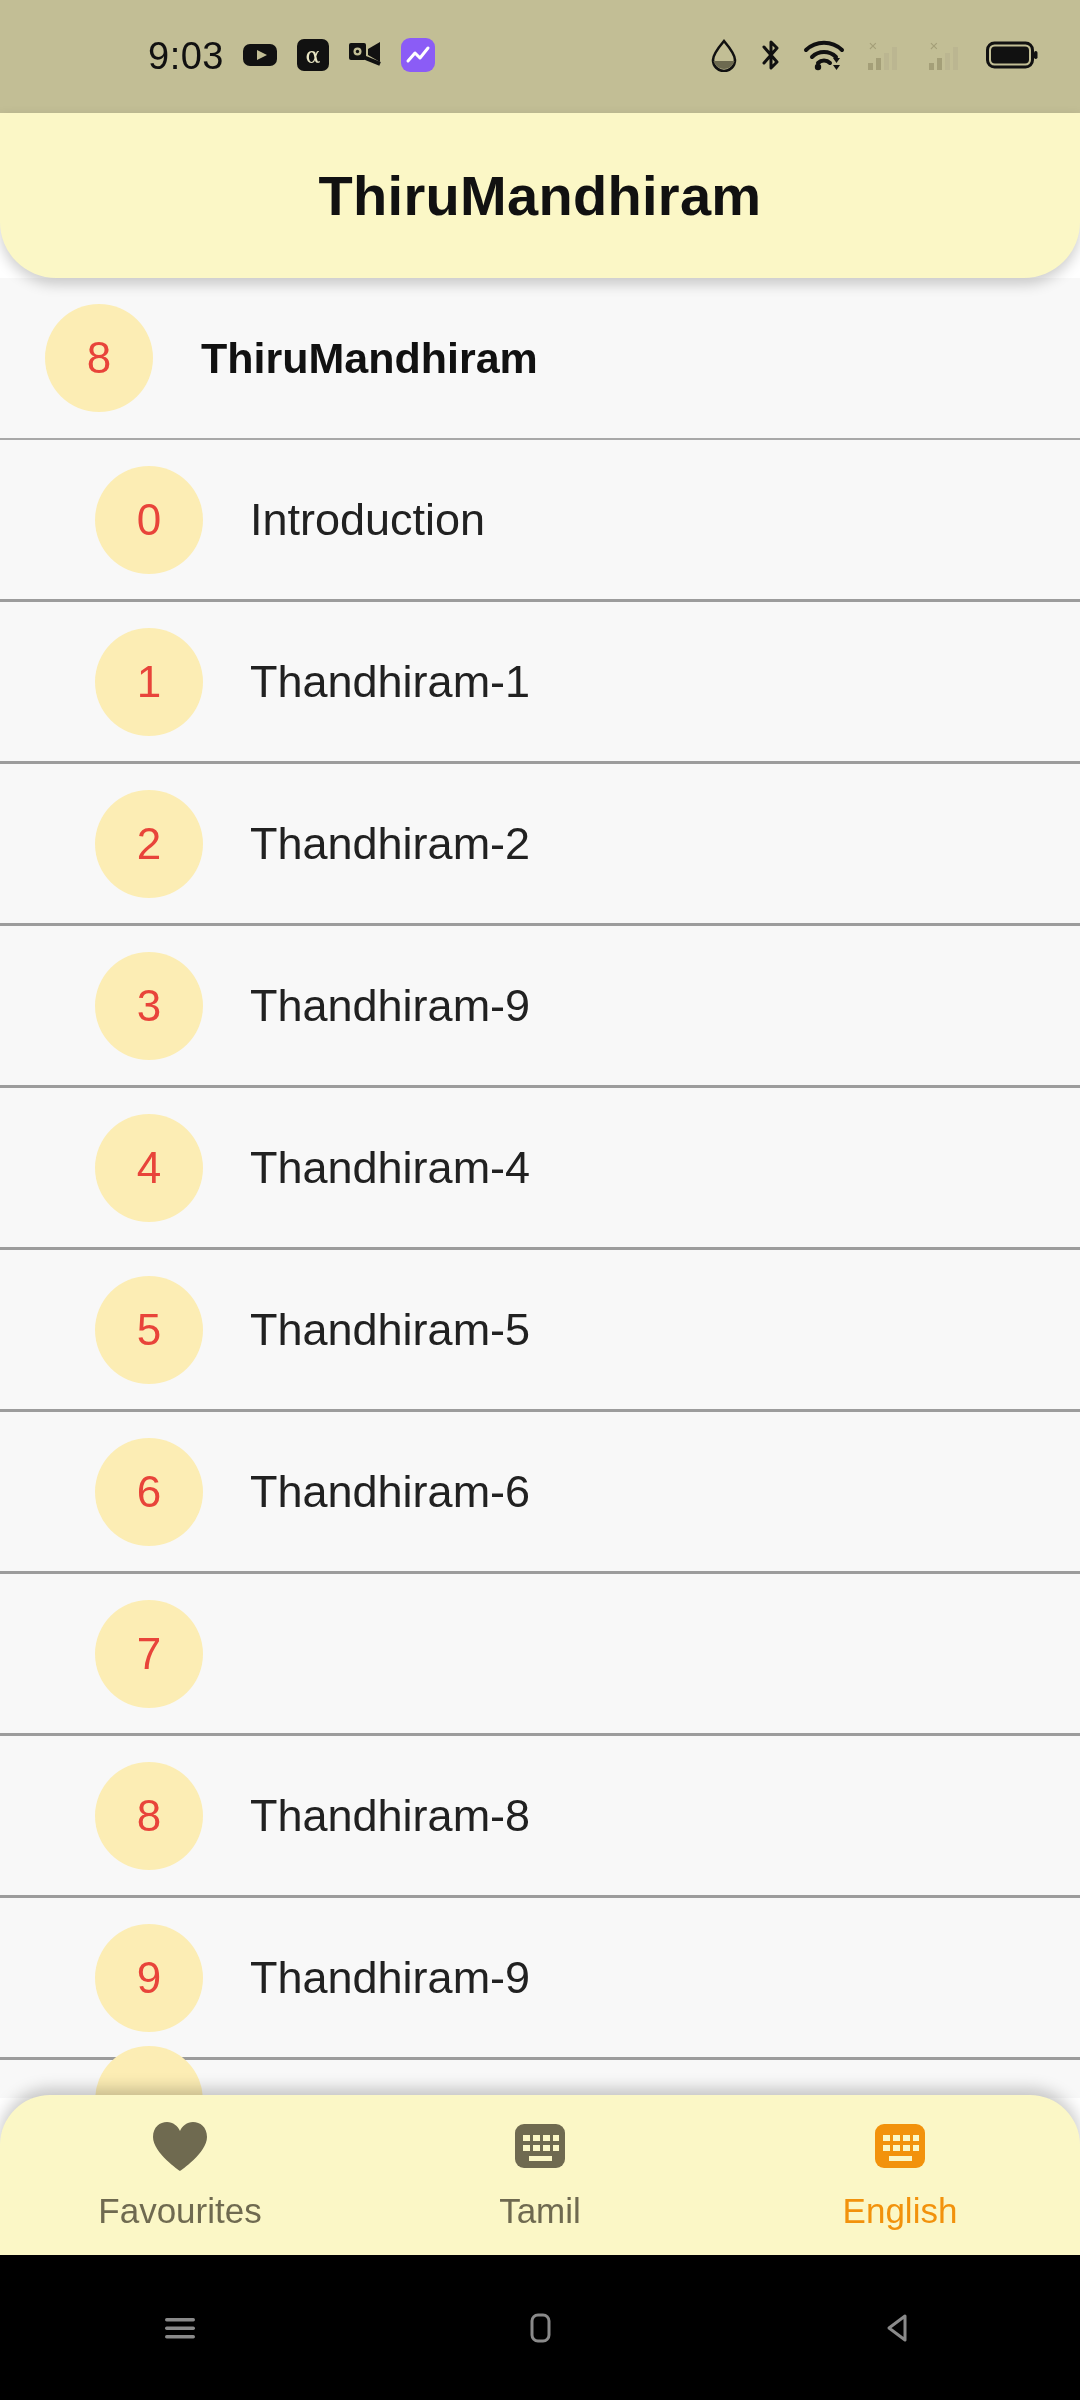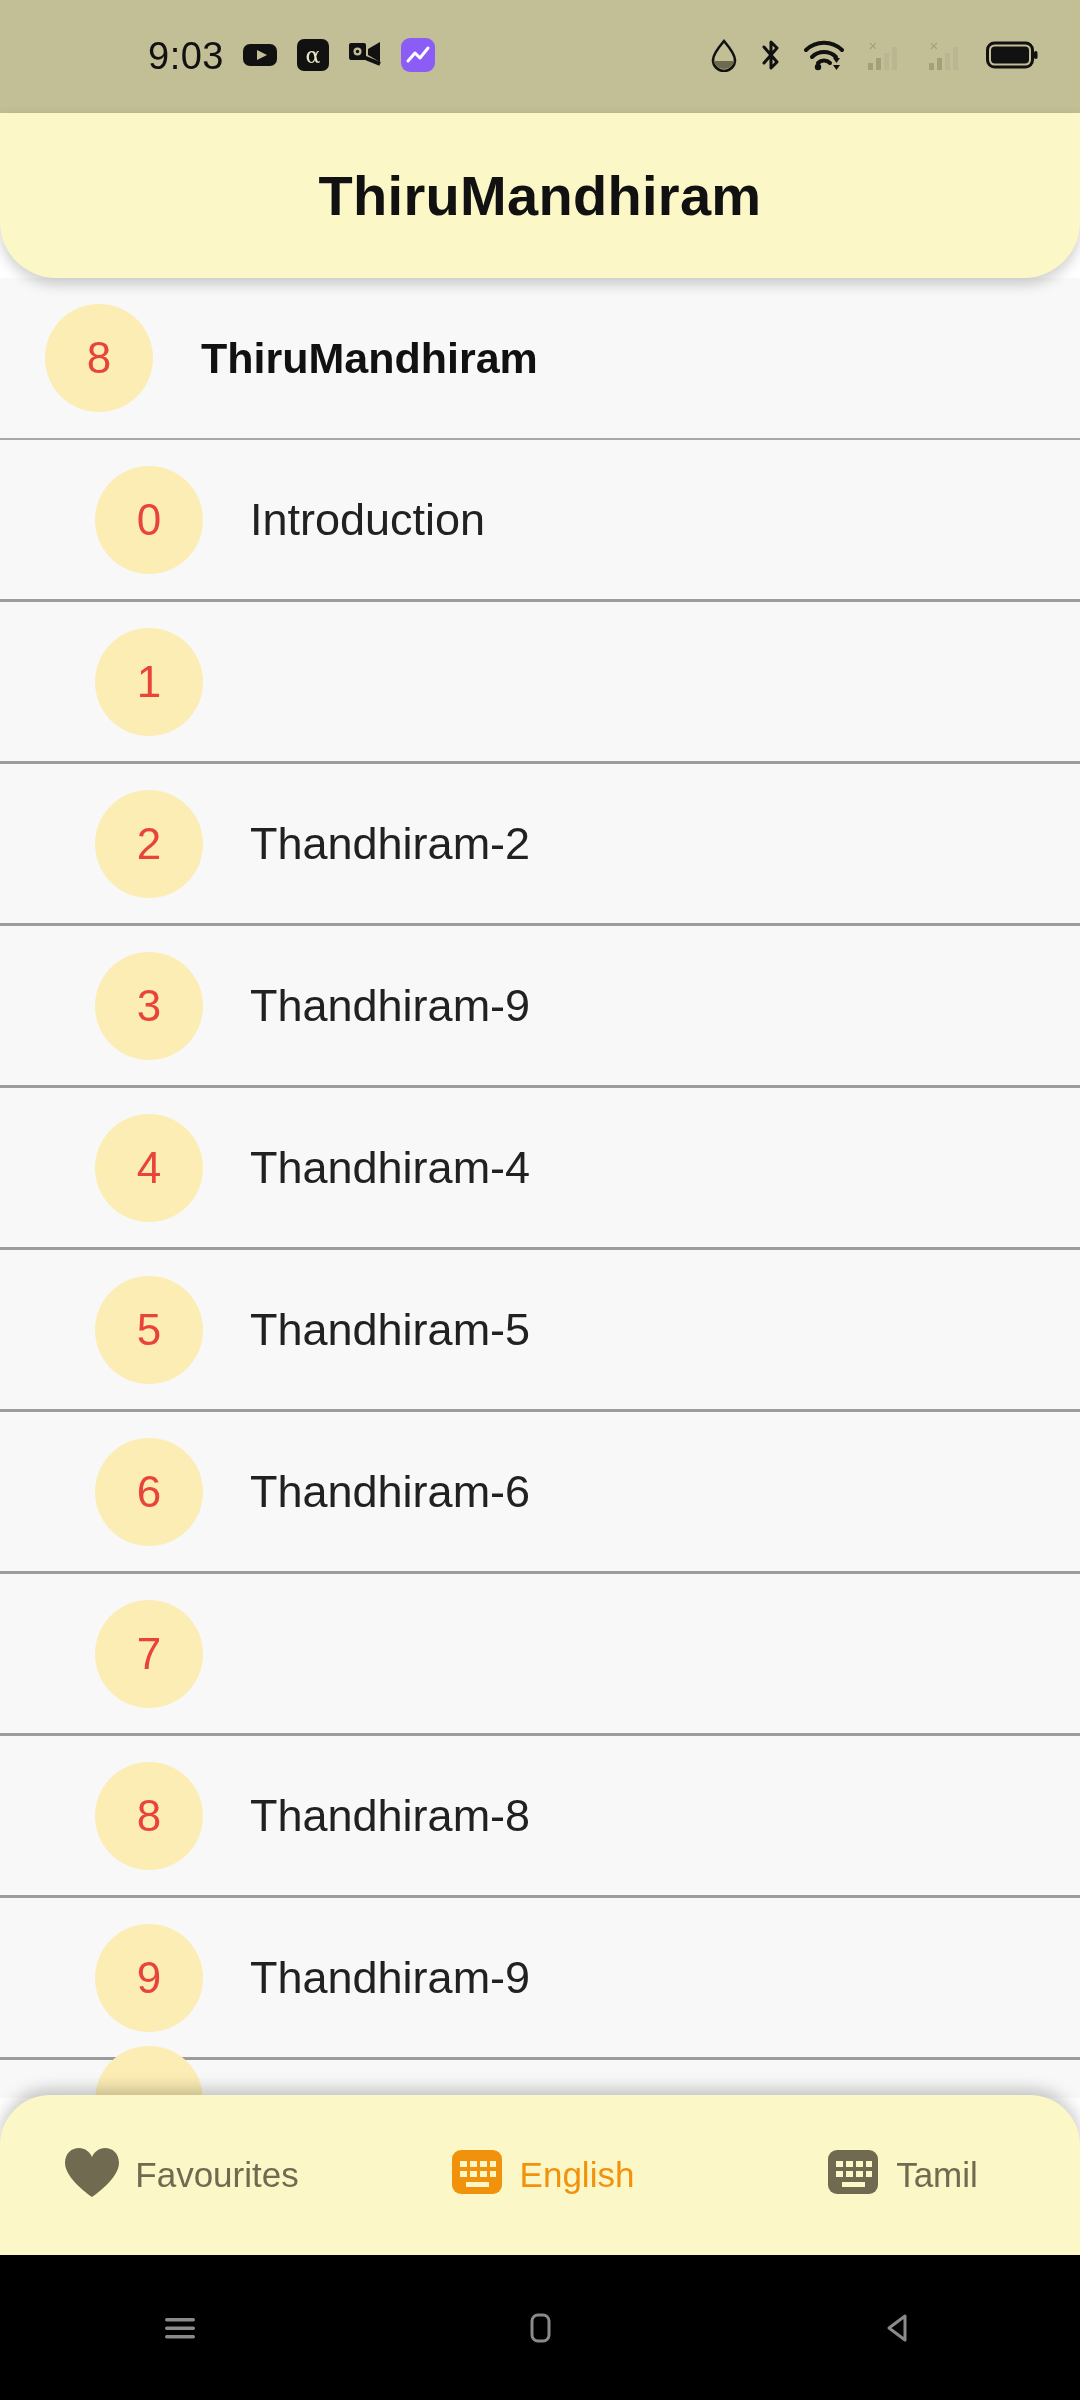--- a/index.html
+++ b/index.html
@@ -86,21 +86,21 @@
   
   #bottom-nav{
     position:absolute; left:0; bottom:145px; width:1080px; height:160px;
     background:#fbf7c6;
     border-top-left-radius:50px; border-top-right-radius:50px;
     box-shadow:0 -6px 16px rgba(0,0,0,.22);
     display:flex; align-items:center;
     z-index:8;
   }
   .nav-item{
-    flex:1; display:flex; flex-direction:row;
+    flex:1; display:flex; flex-direction:column;
     align-items:center; justify-content:center; gap:12px;
   }
   .nav-label{ font-size:35px; color:#6f6a50; }
   .nav-item.active .nav-label{ color:#f2920c; }
 
   
   #android-nav{
     position:absolute; left:0; bottom:0; width:1080px; height:145px;
     background:#000;
     display:flex; align-items:center;
@@ -215,20 +215,21 @@
   <div class="row">
     <div class="badge">
       <span class="badge-num">0</span>
     </div>
     <span class="row-label">Introduction</span>
   </div>
   <div class="row">
     <div class="badge">
       <span class="badge-num">1</span>
     </div>
+    <span class="row-label">Thandhiram-1</span>
   </div>
   <div class="row">
     <div class="badge">
       <span class="badge-num">2</span>
     </div>
     <span class="row-label">Thandhiram-2</span>
   </div>
   <div class="row">
     <div class="badge">
       <span class="badge-num">3</span>
@@ -276,57 +277,57 @@
 </div>
 
 <div id="bottom-nav">
   <div class="nav-item">
     <span>
       <svg width="62" height="56" viewBox="0 0 62 56">
         <path d="M31 52 C31 52 4 34 4 18 C4 8 11 3 18 3 C24 3 29 7 31 12 C33 7 38 3 44 3 C51 3 58 8 58 18 C58 34 31 52 31 52 Z" fill="#6f6a50"></path>
       </svg>
     </span>
     <span class="nav-label">Favourites</span>
+  </div>
+
+  <div class="nav-item">
+    <span>
+      <svg width="62" height="56" viewBox="0 0 62 56">
+        <rect x="6" y="5" width="50" height="44" rx="9" fill="#6f6a50"></rect>
+        <rect x="14" y="16" width="7" height="6" fill="#fbf7c6"></rect>
+        <rect x="24" y="16" width="7" height="6" fill="#fbf7c6"></rect>
+        <rect x="34" y="16" width="7" height="6" fill="#fbf7c6"></rect>
+        <rect x="44" y="16" width="6" height="6" fill="#fbf7c6"></rect>
+        <rect x="14" y="26" width="7" height="6" fill="#fbf7c6"></rect>
+        <rect x="24" y="26" width="7" height="6" fill="#fbf7c6"></rect>
+        <rect x="34" y="26" width="7" height="6" fill="#fbf7c6"></rect>
+        <rect x="44" y="26" width="6" height="6" fill="#fbf7c6"></rect>
+        <rect x="20" y="37" width="23" height="5" fill="#fbf7c6"></rect>
+      </svg>
+    </span>
+    <span class="nav-label">Tamil</span>
   </div>
 
   <div class="nav-item active">
     <span>
       <svg width="62" height="56" viewBox="0 0 62 56">
         <rect x="6" y="5" width="50" height="44" rx="9" fill="#f2920c"></rect>
         <rect x="14" y="16" width="7" height="6" fill="#fbf7c6"></rect>
         <rect x="24" y="16" width="7" height="6" fill="#fbf7c6"></rect>
         <rect x="34" y="16" width="7" height="6" fill="#fbf7c6"></rect>
         <rect x="44" y="16" width="6" height="6" fill="#fbf7c6"></rect>
         <rect x="14" y="26" width="7" height="6" fill="#fbf7c6"></rect>
         <rect x="24" y="26" width="7" height="6" fill="#fbf7c6"></rect>
         <rect x="34" y="26" width="7" height="6" fill="#fbf7c6"></rect>
         <rect x="44" y="26" width="6" height="6" fill="#fbf7c6"></rect>
         <rect x="20" y="37" width="23" height="5" fill="#fbf7c6"></rect>
       </svg>
     </span>
     <span class="nav-label">English</span>
   </div>
-
-  <div class="nav-item">
-    <span>
-      <svg width="62" height="56" viewBox="0 0 62 56">
-        <rect x="6" y="5" width="50" height="44" rx="9" fill="#6f6a50"></rect>
-        <rect x="14" y="16" width="7" height="6" fill="#fbf7c6"></rect>
-        <rect x="24" y="16" width="7" height="6" fill="#fbf7c6"></rect>
-        <rect x="34" y="16" width="7" height="6" fill="#fbf7c6"></rect>
-        <rect x="44" y="16" width="6" height="6" fill="#fbf7c6"></rect>
-        <rect x="14" y="26" width="7" height="6" fill="#fbf7c6"></rect>
-        <rect x="24" y="26" width="7" height="6" fill="#fbf7c6"></rect>
-        <rect x="34" y="26" width="7" height="6" fill="#fbf7c6"></rect>
-        <rect x="44" y="26" width="6" height="6" fill="#fbf7c6"></rect>
-        <rect x="20" y="37" width="23" height="5" fill="#fbf7c6"></rect>
-      </svg>
-    </span>
-    <span class="nav-label">Tamil</span>
-  </div>
 </div>
 
 <div id="android-nav">
   <div class="anav">
     <svg width="46" height="42" viewBox="0 0 46 42">
       <rect x="8" y="11" width="30" height="3.4" rx="1.7" fill="#8a8a8a"></rect>
       <rect x="8" y="19.5" width="30" height="3.4" rx="1.7" fill="#8a8a8a"></rect>
       <rect x="8" y="28" width="30" height="3.4" rx="1.7" fill="#8a8a8a"></rect>
     </svg>
   </div>

